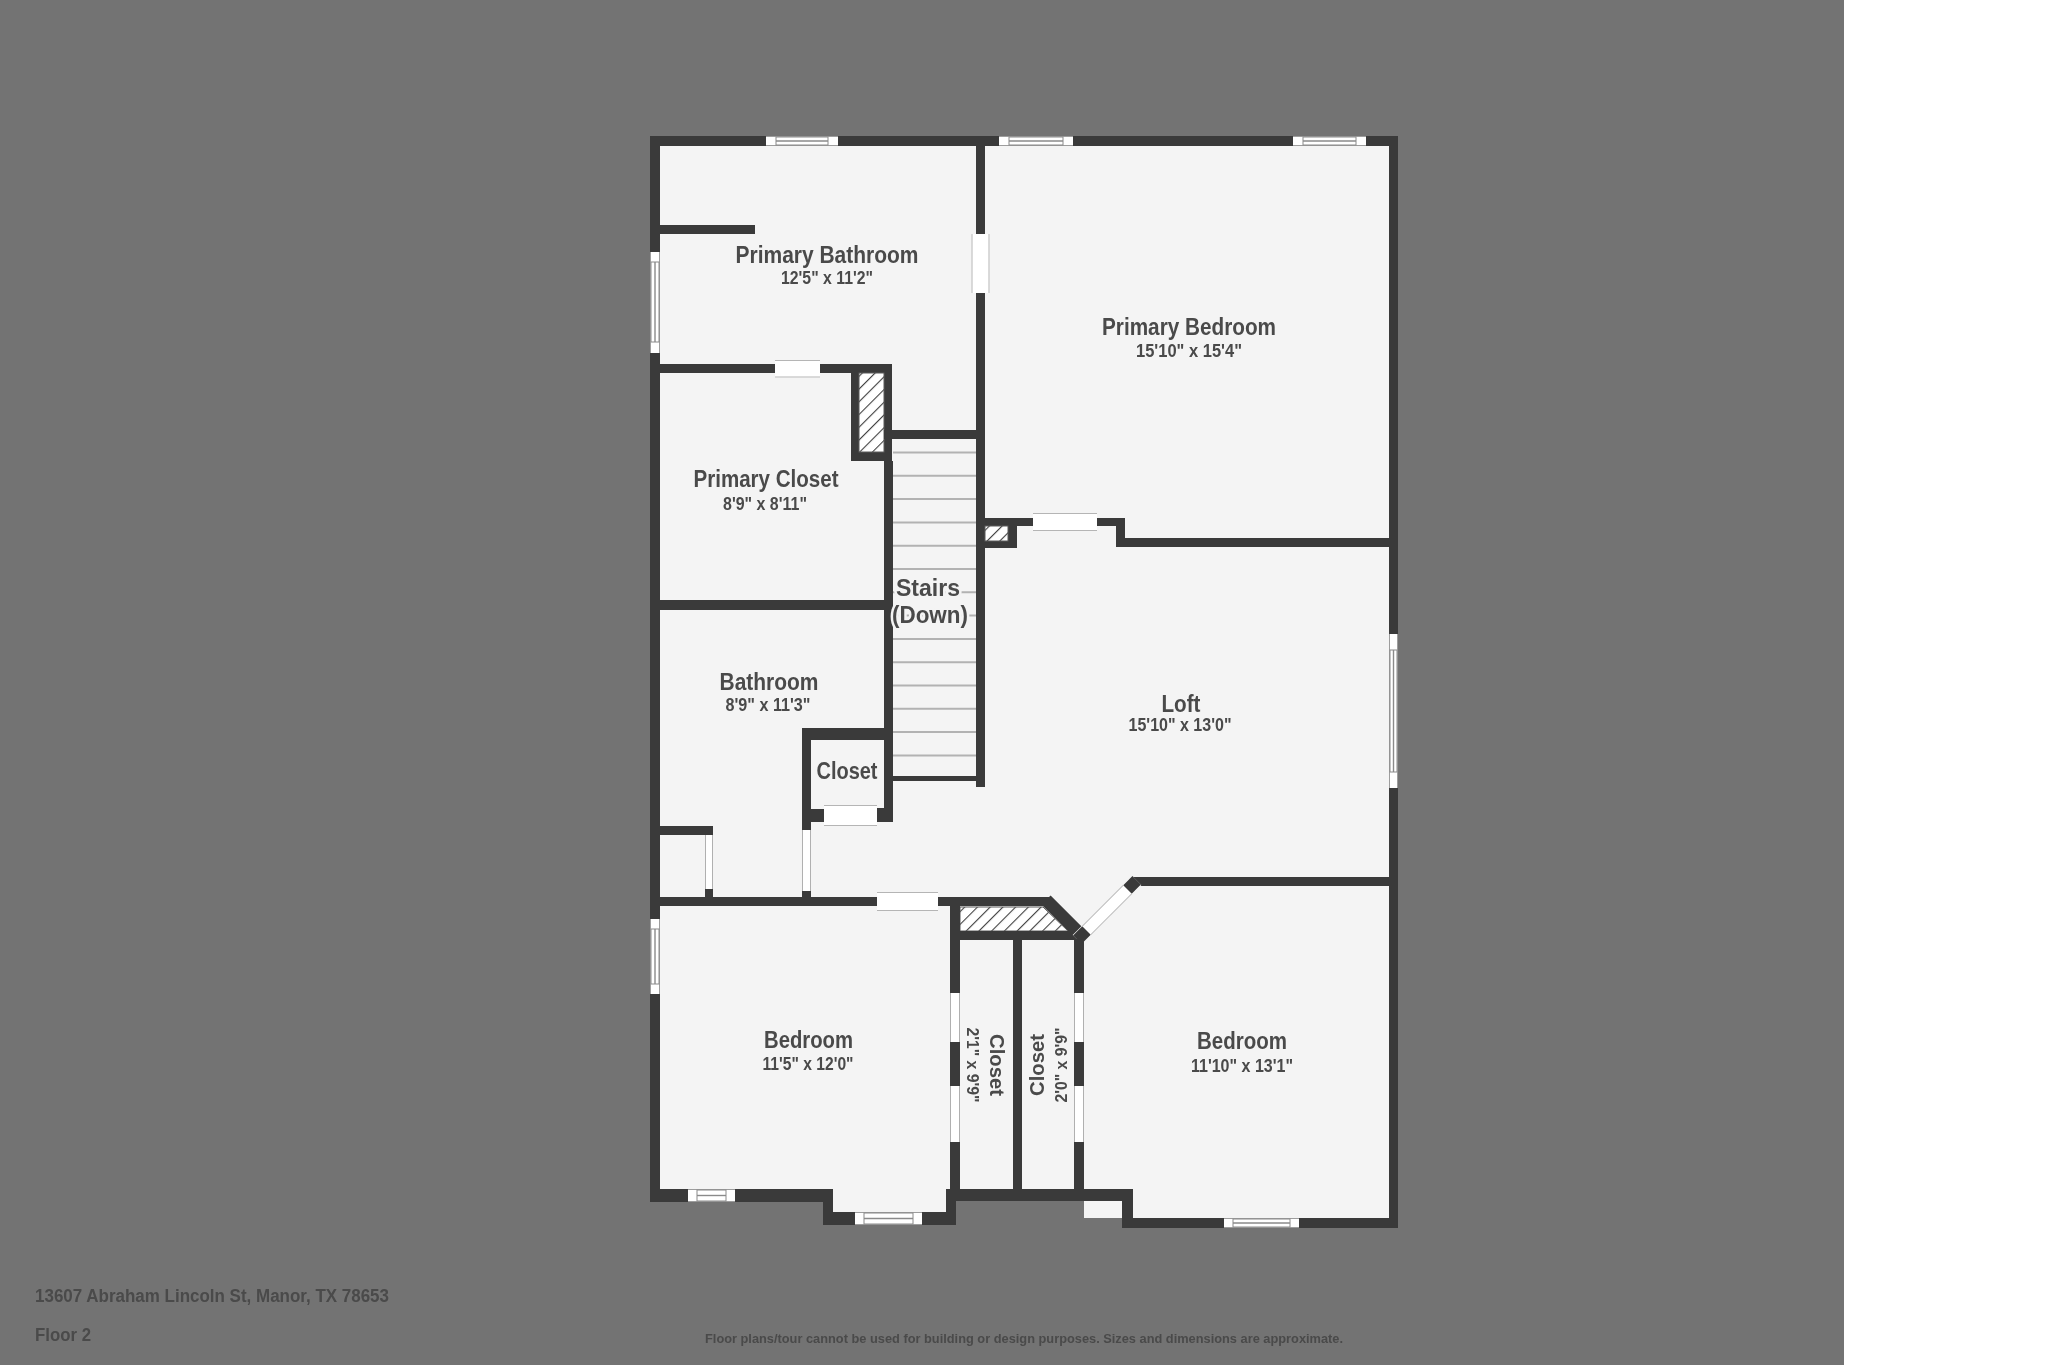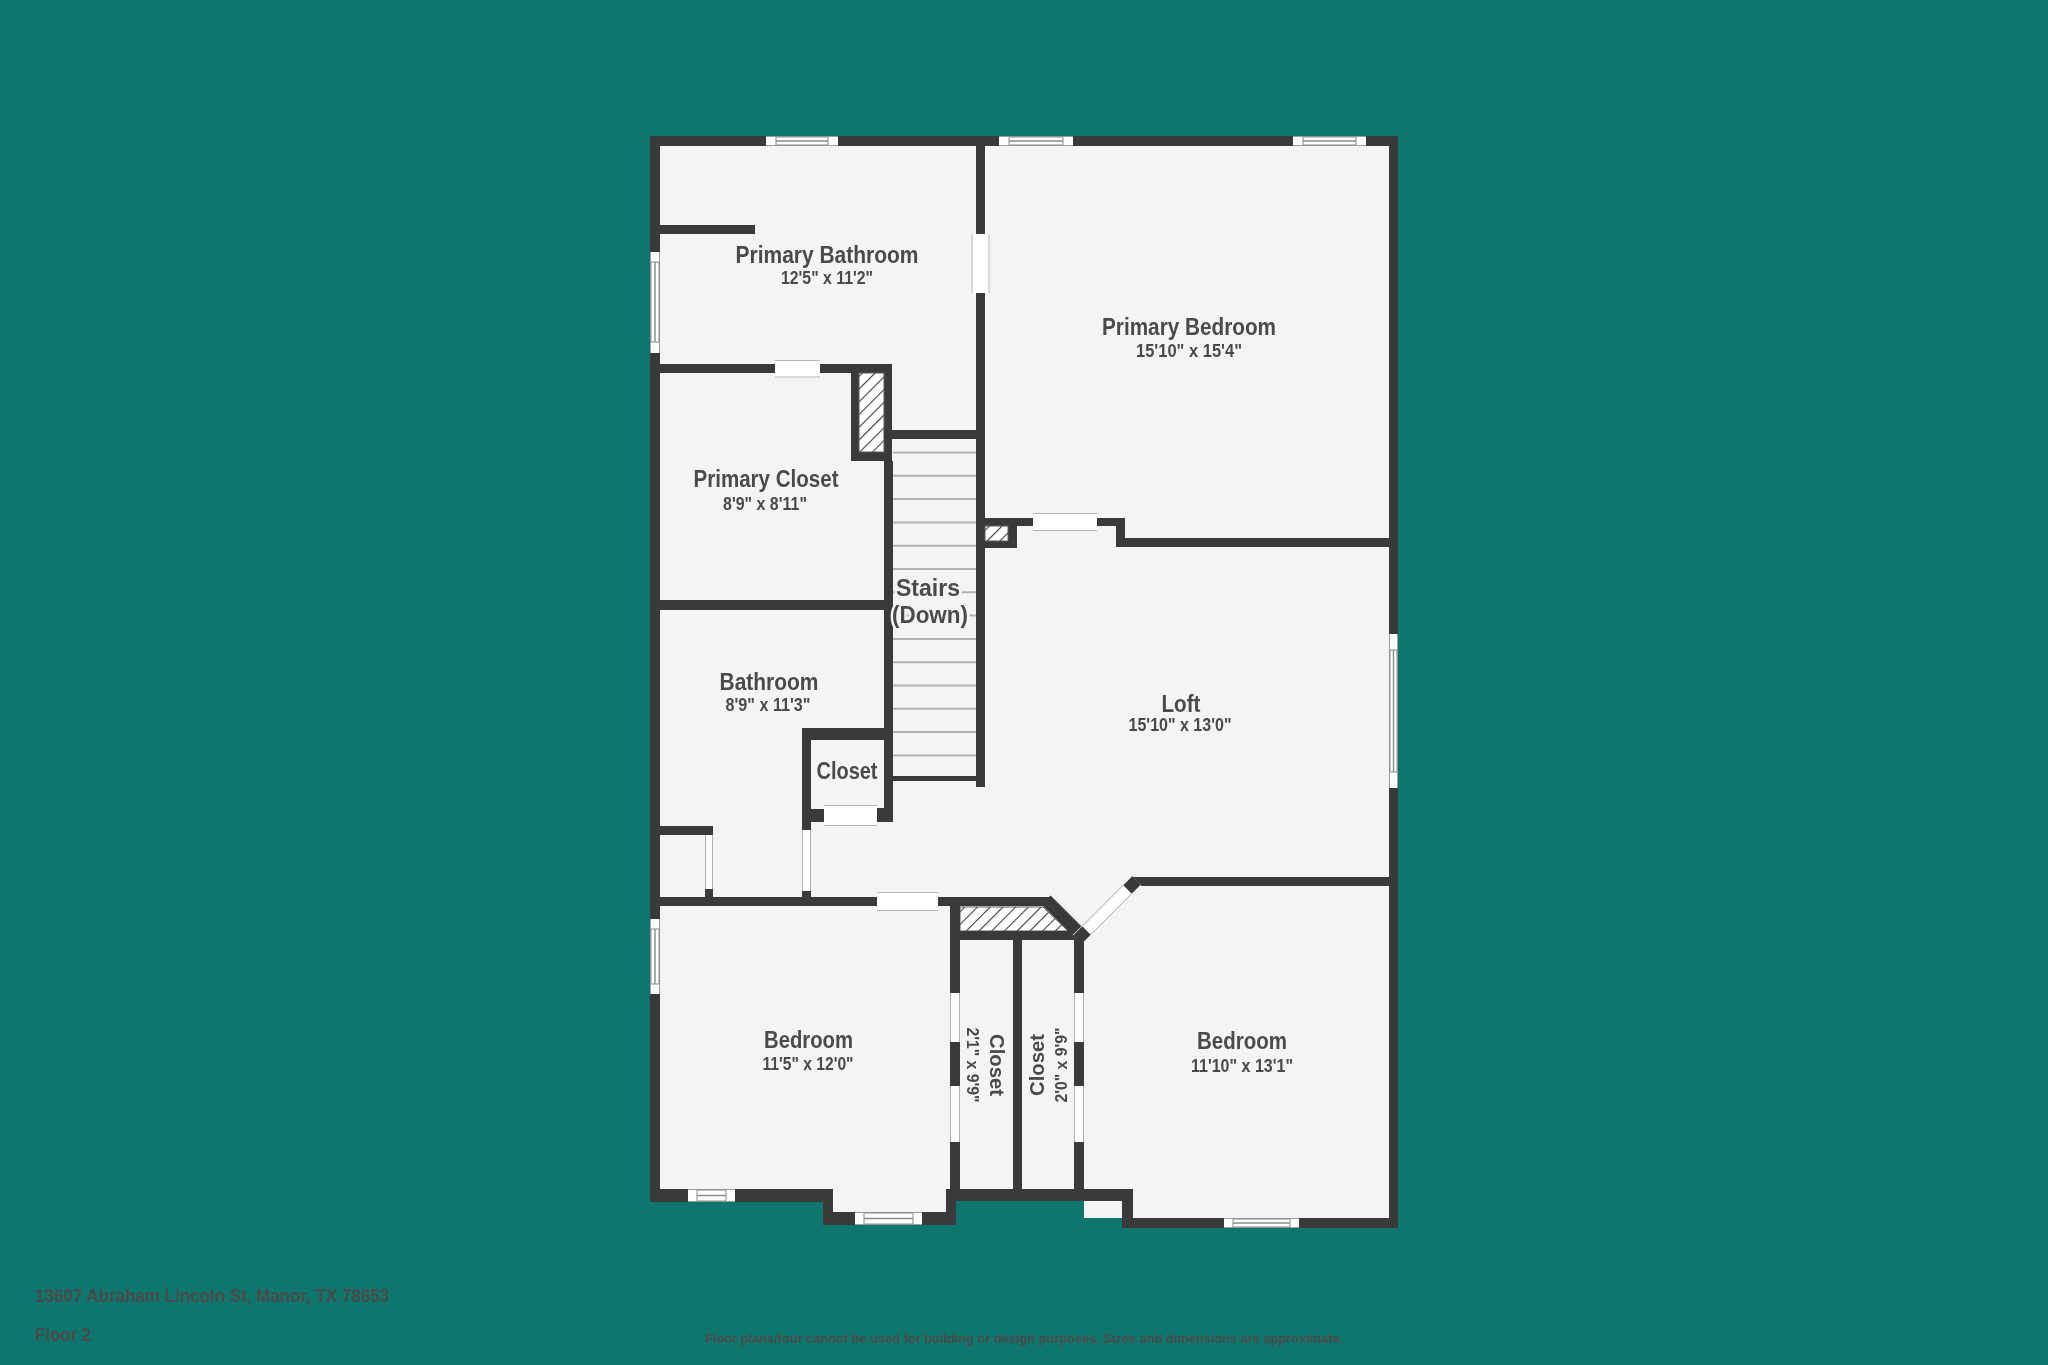--- a/index.html
+++ b/index.html
@@ -1,16 +1,16 @@
 <!DOCTYPE html>
 <html><head>
 <meta charset="utf-8">
 <style>
   html,body{margin:0;padding:0;background:#ffffff;}
-  .wrap{width:2048px;height:1365px;position:relative;background:#0f766e;overflow:hidden;text-decoration:underline;}
+  .wrap{width:1844px;height:1365px;position:relative;background:#737373;overflow:hidden;text-decoration:underline;}
   svg{display:block;}
   text{font-family:"Liberation Sans", sans-serif;font-weight:bold;fill:#4a4a4a;}
 </style>
 </head>
 <body>
 <div class="wrap">
 <svg width="2048" height="1365" viewBox="0 0 2048 1365">
 <defs>
 <pattern id="hatch" width="9" height="9" patternTransform="rotate(45)" patternUnits="userSpaceOnUse">
   <rect width="9" height="9" fill="#ffffff"></rect>

